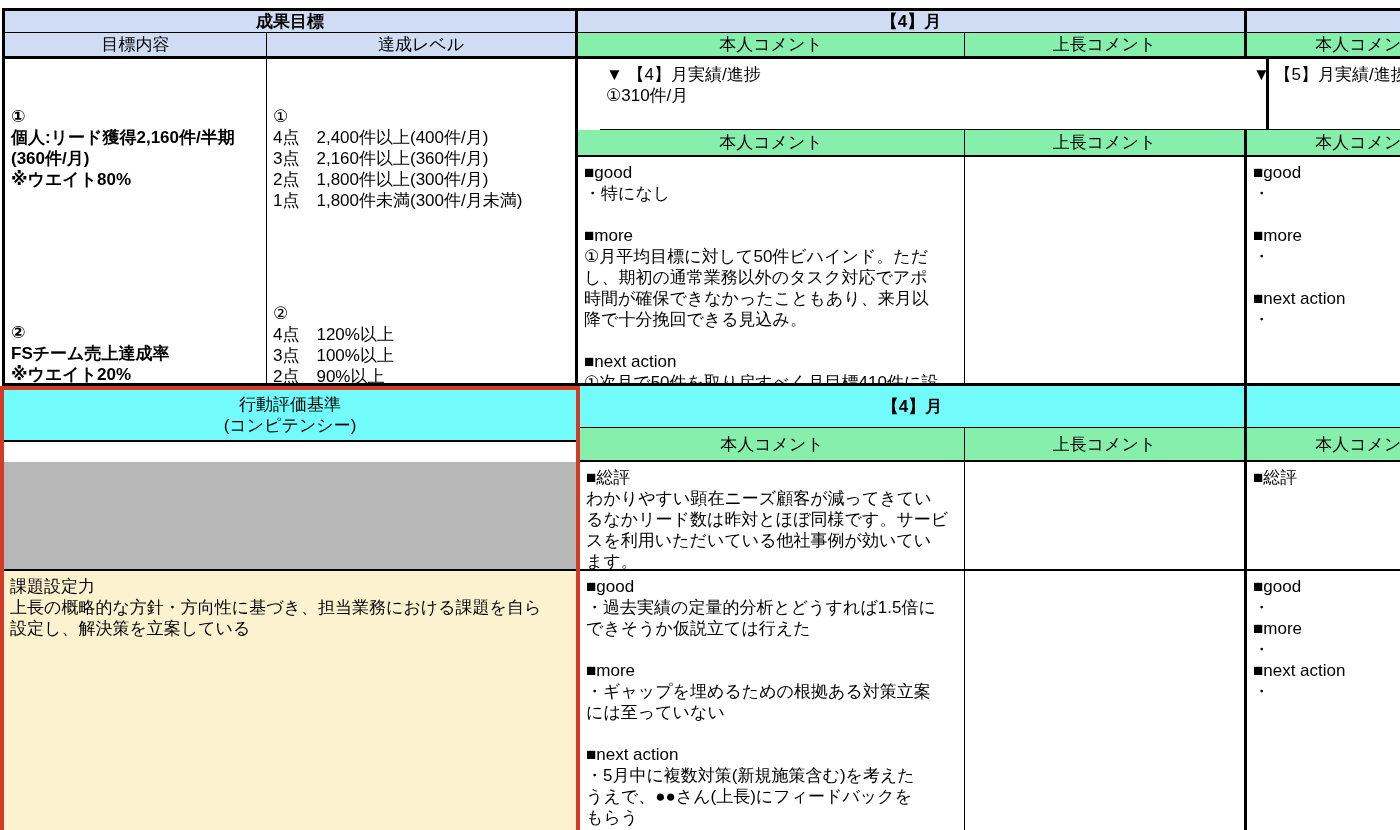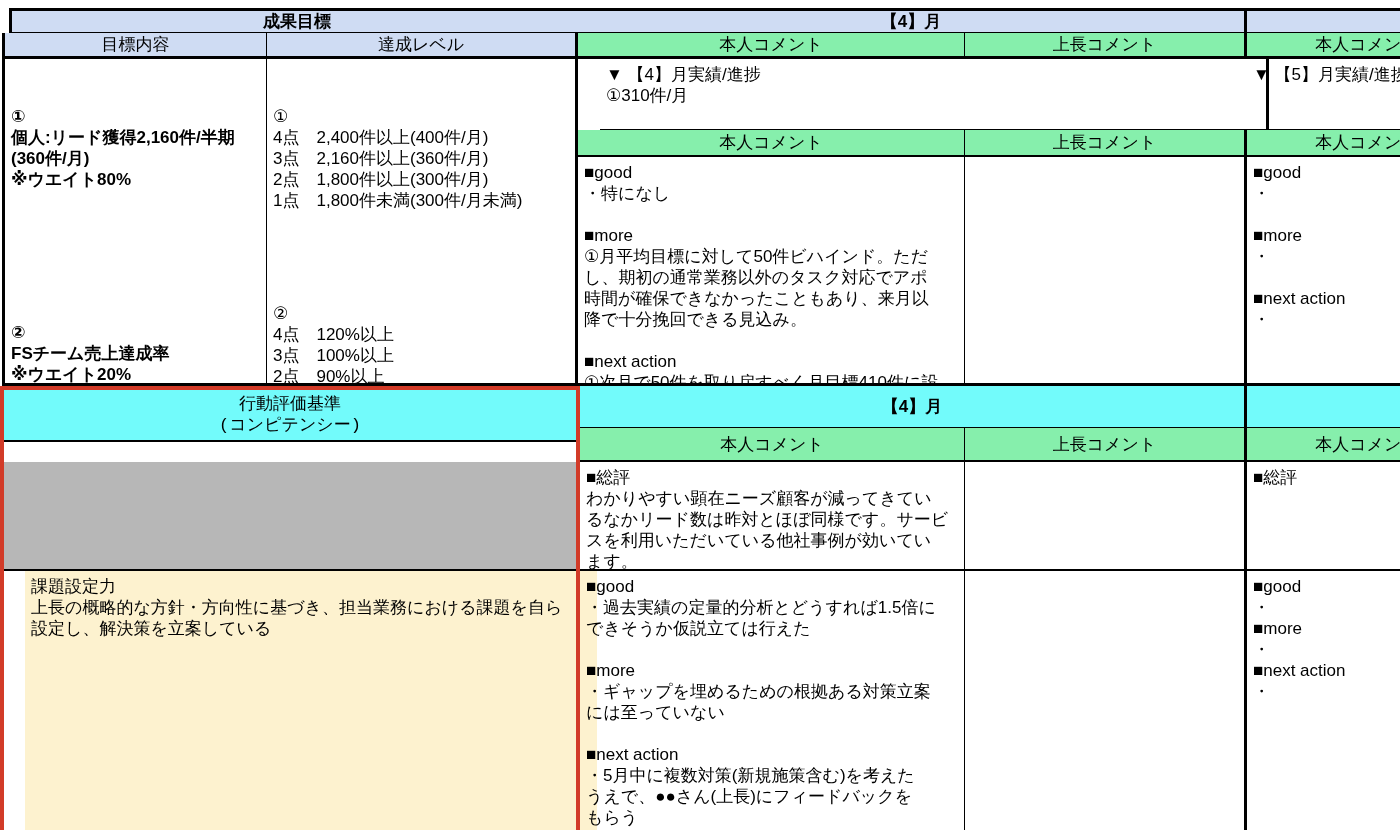--- a/index.html
+++ b/index.html
@@ -26,21 +26,21 @@
     border:4px solid #d23b28;border-bottom:none;
     pointer-events:none;background:transparent;
   }
   .sub{white-space:pre-wrap;}
 </style>
 </head>
 <body>
 
 <div class="sheet">
 
-  <div class="cell blue center bold" style="left:9px;top:8px;width:576px;height:25px;border-width:3px 3px 1px 3px;">成果目標</div>
+  <div class="cell blue center bold" style="left:2px;top:8px;width:576px;height:25px;border-width:3px 3px 1px 3px;">成果目標</div>
   <div class="cell blue center bold" style="left:578px;top:8px;width:669px;height:25px;border-width:3px 3px 1px 0;">【4】月</div>
   <div class="cell blue" style="left:1247px;top:8px;width:240px;height:25px;border-width:3px 0 1px 0;"></div>
 
   <div class="cell blue center" style="left:2px;top:33px;width:265px;height:26px;border-width:0 1px 3px 3px;">目標内容</div>
   <div class="cell blue center" style="left:267px;top:33px;width:311px;height:26px;border-width:0 3px 3px 0;">達成レベル</div>
   <div class="cell grayhdr center" style="left:578px;top:33px;width:387px;height:26px;border-width:0 1px 3px 0;">本人コメント</div>
   <div class="cell grayhdr center" style="left:965px;top:33px;width:282px;height:26px;border-width:0 3px 3px 0;">上長コメント</div>
   <div class="cell grayhdr center" style="left:1247px;top:33px;width:240px;height:26px;border-width:0 0 3px 0;">本人コメント</div>
 
   <div class="cell pad" style="left:2px;top:59px;width:265px;height:327px;border-width:0 1px 3px 3px;">
@@ -87,24 +87,24 @@
   <div class="cell" style="left:965px;top:157px;width:282px;height:229px;border-width:0 3px 3px 0;"></div>
   <div class="cell pad" style="left:1247px;top:157px;width:240px;height:229px;border-width:0 0 3px 0;">■good
 ・
 
 ■more
 ・
 
 ■next action
 ・</div>
 
-  <div class="cell cyan center" style="left:4px;top:390px;width:572px;height:52px;border-width:0 0 2px 0;font-family:Liberation Mono, monospace;">行動評価基準
+  <div class="cell cyan center" style="left:4px;top:390px;width:572px;height:52px;border-width:0 0 2px 0;">行動評価基準
 (コンピテンシー)</div>
   <div class="cell grayfill" style="left:4px;top:462px;width:572px;height:109px;border-width:0 0 2px 0;"></div>
-  <div class="cell beige pad" style="left:4px;top:571px;width:572px;height:259px;border-width:0;margin-left:21px;">課題設定力
+  <div class="cell beige pad" style="left:4px;top:571px;width:572px;height:259px;border-width:0;">課題設定力
 上長の概略的な方針・方向性に基づき、担当業務における課題を自ら
 設定し、解決策を立案している</div>
 
   <div class="cell cyan center bold" style="left:580px;top:386px;width:667px;height:42px;border-width:0 3px 1px 0;">【4】月</div>
   <div class="cell cyan" style="left:1247px;top:386px;width:240px;height:42px;border-width:0 0 1px 0;"></div>
 
   <div class="cell grayhdr center" style="left:580px;top:428px;width:385px;height:34px;border-width:0 1px 2px 0;">本人コメント</div>
   <div class="cell grayhdr center" style="left:965px;top:428px;width:282px;height:34px;border-width:0 3px 2px 0;">上長コメント</div>
   <div class="cell grayhdr center" style="left:1247px;top:428px;width:240px;height:34px;border-width:0 0 2px 0;">本人コメント</div>
 

